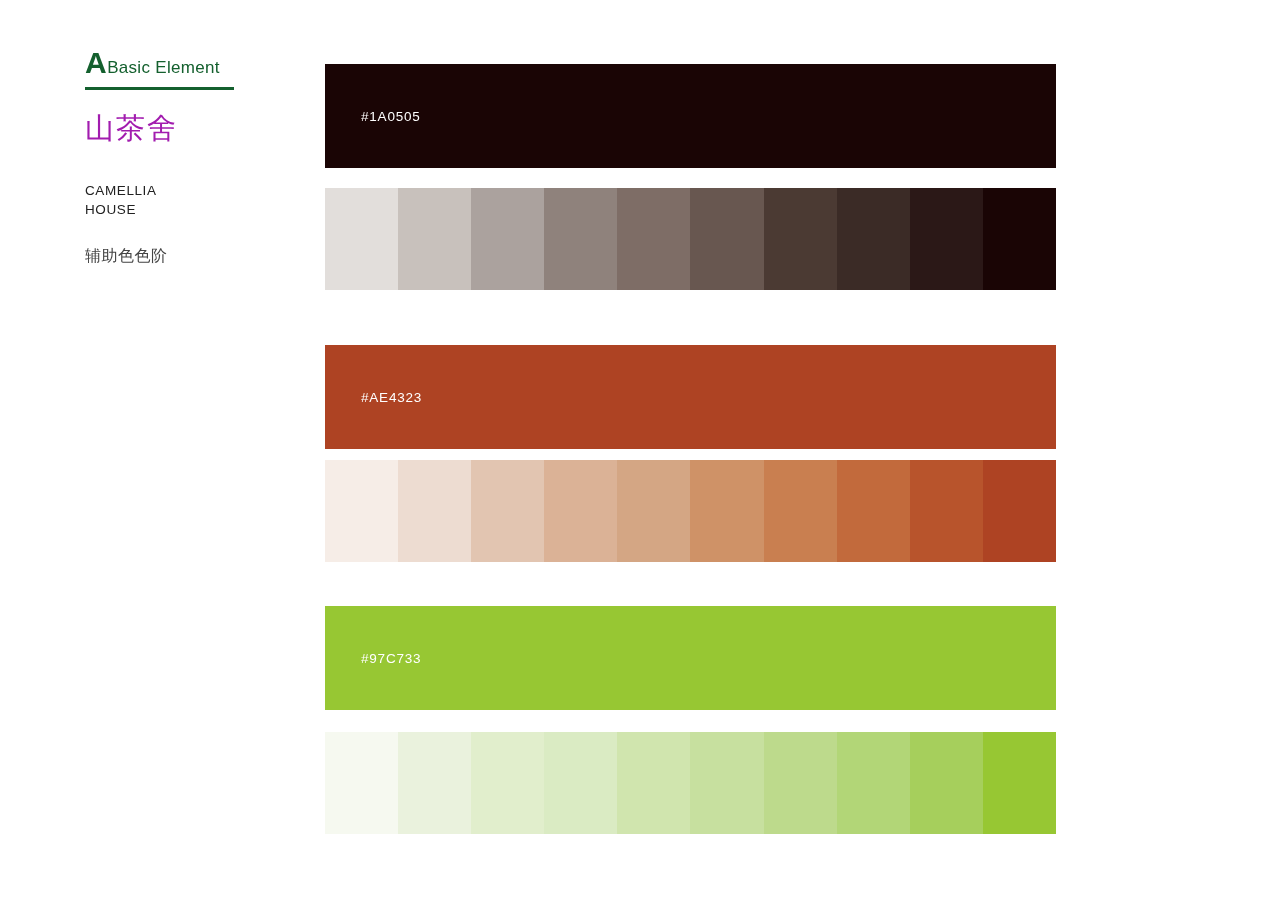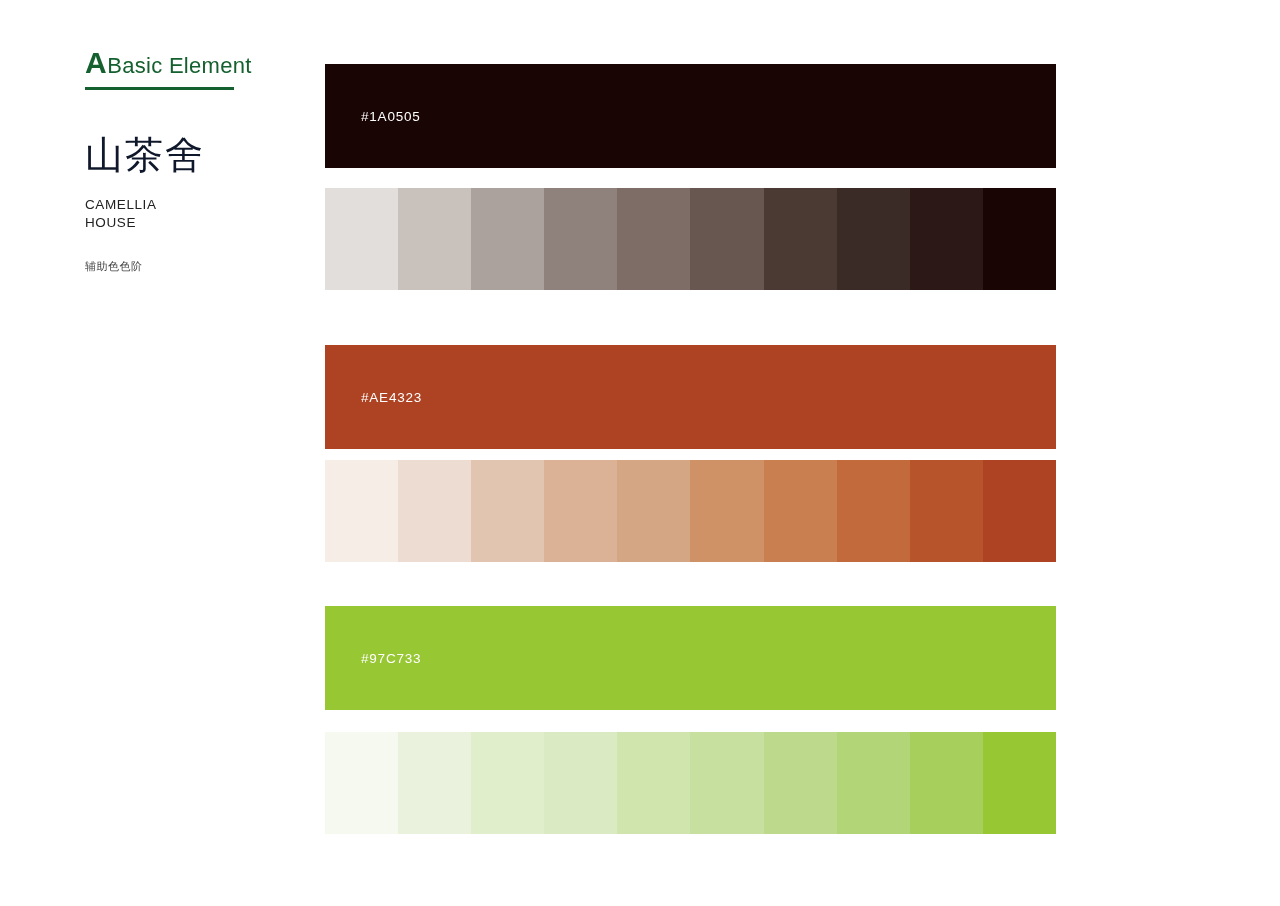--- a/index.html
+++ b/index.html
@@ -29,52 +29,52 @@
     line-height: 1;
     padding-bottom: 6px;
   }
   .section-letter {
     font-size: 30px;
     font-weight: bold;
     color: #14602E;
     letter-spacing: -0.5px;
   }
   .section-title {
-    font-size: 22px;
+    font-size: 17px;
     color: #14602E;
     letter-spacing: 0.3px;
     margin-left: 1px;
   }
   .section-rule {
     width: 149px;
     height: 3px;
     background: #14602E;
     margin-top: 3px;
   }
 
   .brand-cn {
-    margin-top: 44px;
-    font-size: 38px;
-    color: #0f172a;
+    margin-top: 22px;
+    font-size: 29px;
+    color: #a21caf;
     letter-spacing: 2px;
     line-height: 1.15;
     font-family: "DejaVu Sans", "Liberation Sans", sans-serif;
   }
 
   .brand-en {
-    margin-top: 18px;
+    margin-top: 37px;
     font-size: 13.5px;
     color: #222222;
     letter-spacing: 0.6px;
     line-height: 1.35;
   }
 
   .sub-label {
     margin-top: 27px;
-    font-size: 11px;
+    font-size: 16px;
     color: #444444;
     letter-spacing: 0.5px;
     font-family: "DejaVu Sans", "Liberation Sans", sans-serif;
   }
 
   
   .palette {
     position: absolute;
     left: 325px;
     top: 0;

